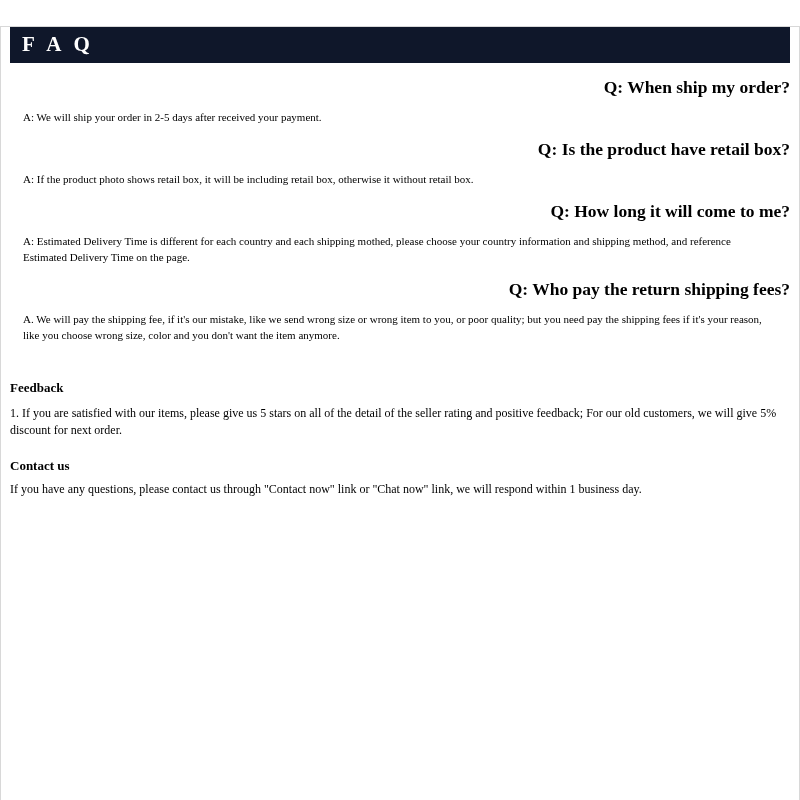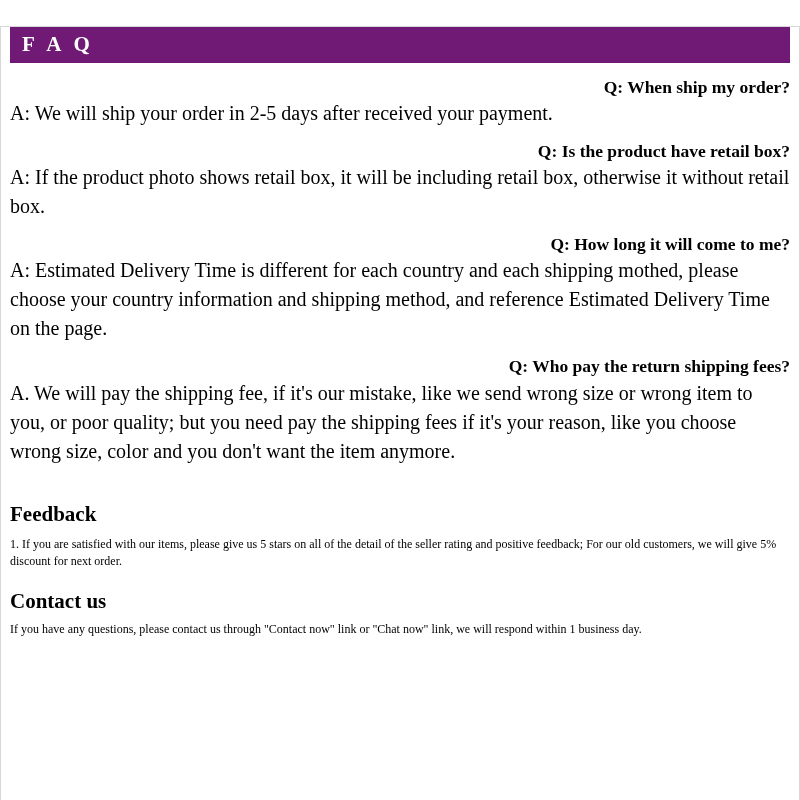--- a/index.html
+++ b/index.html
@@ -24,21 +24,21 @@
   .page-border {
     position: absolute;
     left: 0; top: 0;
     width: 800px; height: 800px;
     border: 1px solid #d8d8d8;
     box-sizing: border-box;
     pointer-events: none;
   }
   .faq-banner {
     margin: 26px 10px 0 10px;
-    background: #701a75;
+    background: #0f172a;
     height: 37px;
     display: flex;
     align-items: center;
   }
   .faq-banner-title {
     color: #ffffff;
     font-size: 21px;
     font-weight: bold;
     letter-spacing: 4px;
     padding-left: 12px;
@@ -52,27 +52,27 @@
   }
   .q-line {
     font-size: 17.5px;
     font-weight: bold;
     line-height: 1.15;
     margin: 0 0 2px 0;
     font-family: "Liberation Serif", serif;
     text-align: right;
   }
   .a-line {
-    font-size: 20px;
+    font-size: 11px;
     line-height: 1.45;
-    margin: 0;
+    margin: 13px;
     font-family: "Liberation Serif", serif;
   }
   .section-heading {
-    font-size: 21px;
+    font-size: 13px;
     font-weight: bold;
     margin: 0;
     line-height: 1.2;
     font-family: "Liberation Serif", serif;
   }
   .feedback-section {
     margin-top: 36px;
   }
   .feedback-section .section-heading {
     margin-bottom: 9px;

